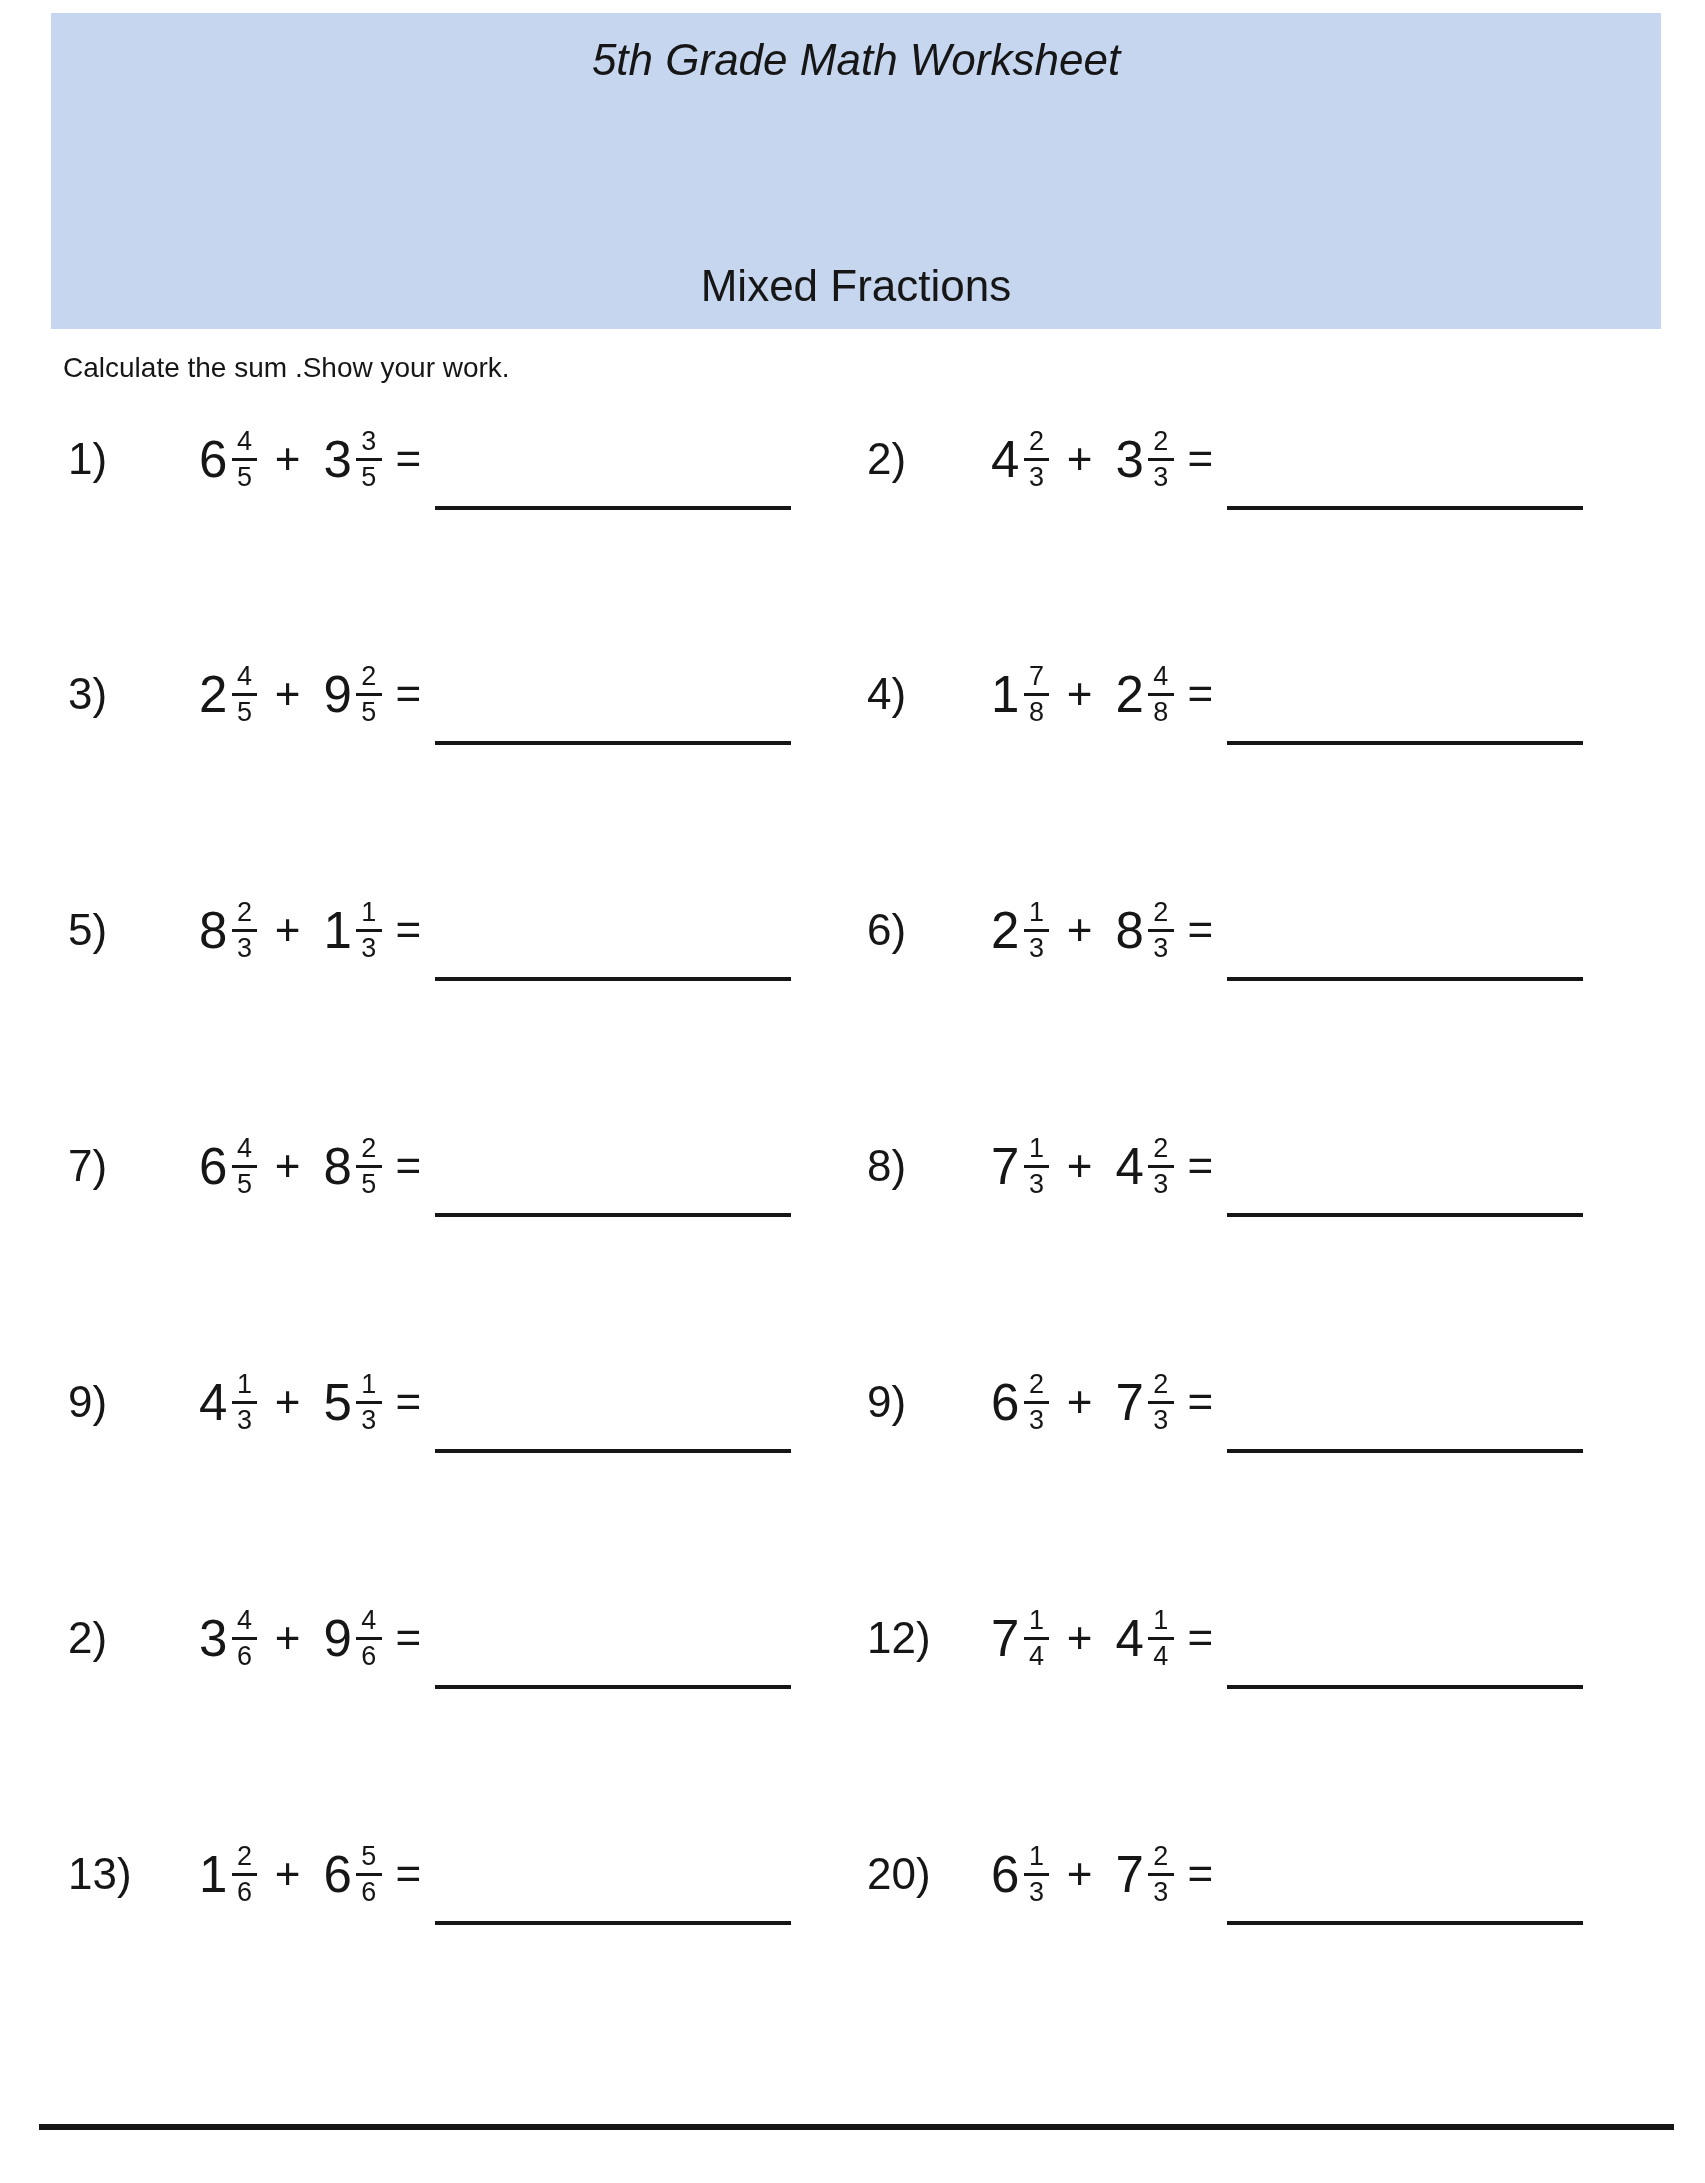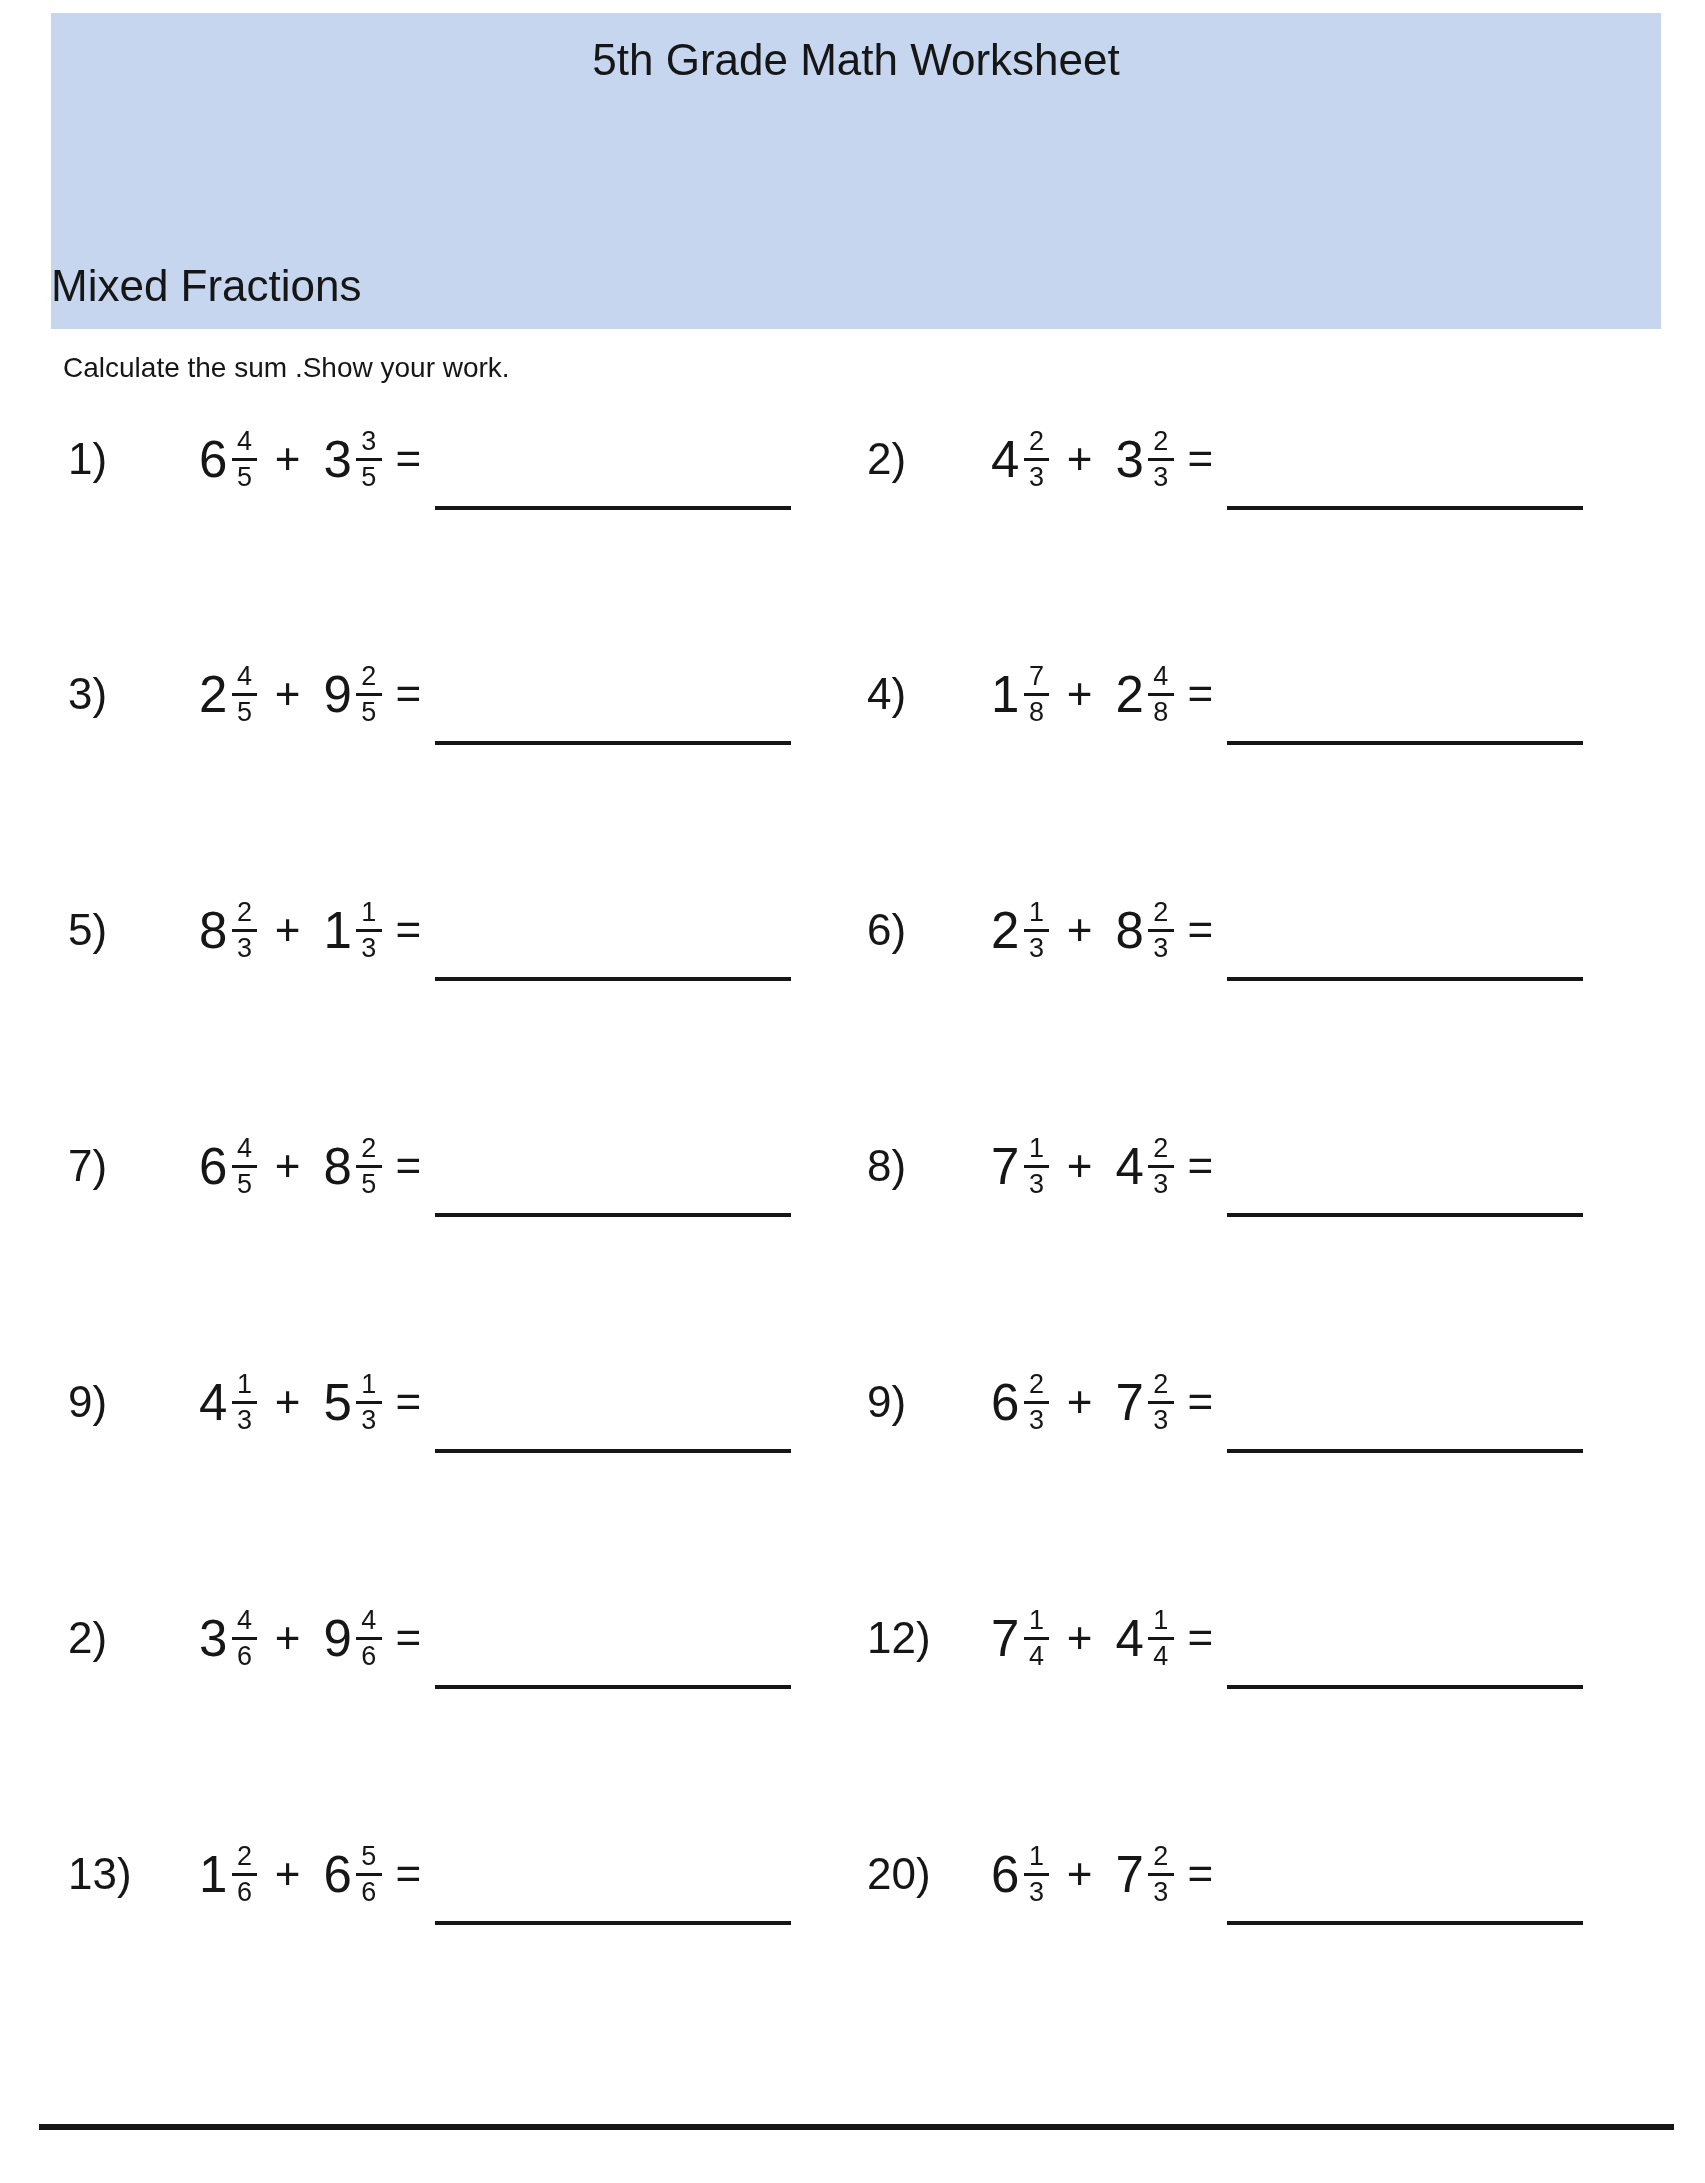--- a/index.html
+++ b/index.html
@@ -12,35 +12,35 @@
     font-family:"Liberation Sans","DejaVu Sans",sans-serif;color:var(--ink);
     overflow:hidden;
   }
   
   .header{
     position:absolute;left:51px;top:13px;width:1610px;height:316px;
     background:var(--header-bg);
   }
   .title{
     position:absolute;top:23px;left:0;width:100%;text-align:center;
-    font-size:44px;line-height:1.1;
+    font-size:44px;line-height:1.1;font-style:italic;
   }
   .name-row{
     position:absolute;left:42px;right:38px;top:129px;
     display:flex;align-items:flex-end;font-size:42px;line-height:1.15;
   }
   .name-row .label{white-space:nowrap;}
   .uline{
     height:0;border-bottom:4.4px solid var(--ink);margin-bottom:7.9px;
   }
   .uline.name-line{flex:1.61;margin-left:17.5px;}
   .uline.date-line{flex:1;margin-left:14px;}
   .name-row .date-label{margin-left:3.5px;}
   .subtitle{
-    position:absolute;bottom:19px;left:0;width:100%;text-align:left;
+    position:absolute;bottom:19px;left:0;width:100%;text-align:center;
     font-size:44px;line-height:1.1;
   }
   
   .instruction{
     position:absolute;left:63px;top:352px;font-size:28px;line-height:1.15;
   }
   
   .problem{
     position:absolute;height:140px;display:flex;align-items:center;
   }

